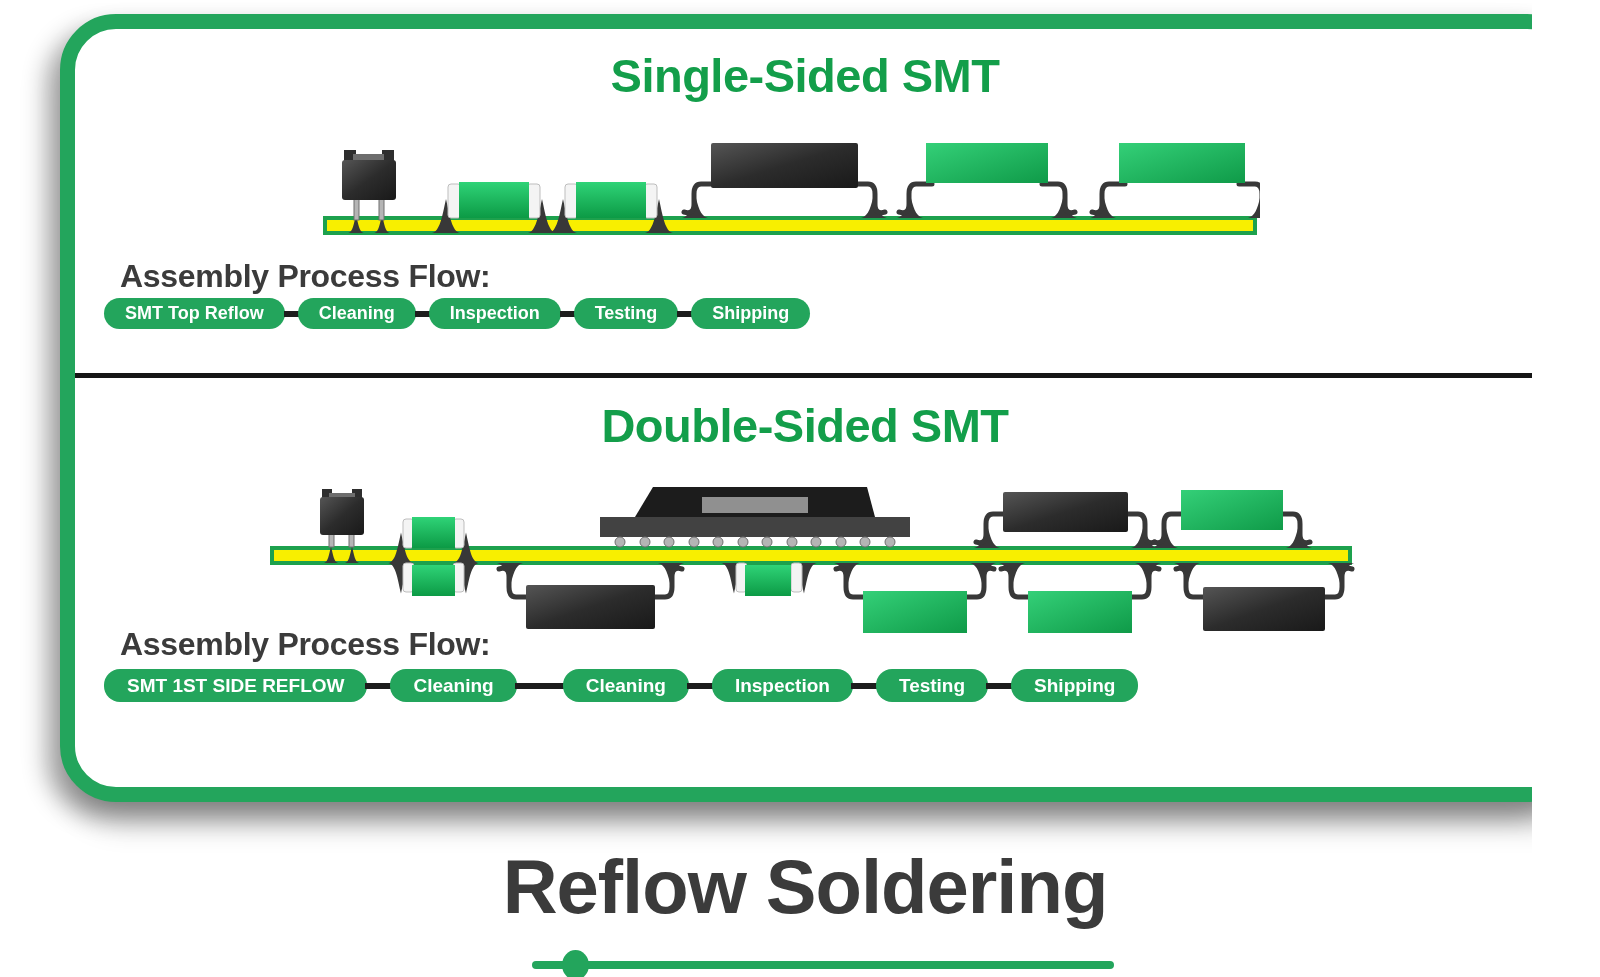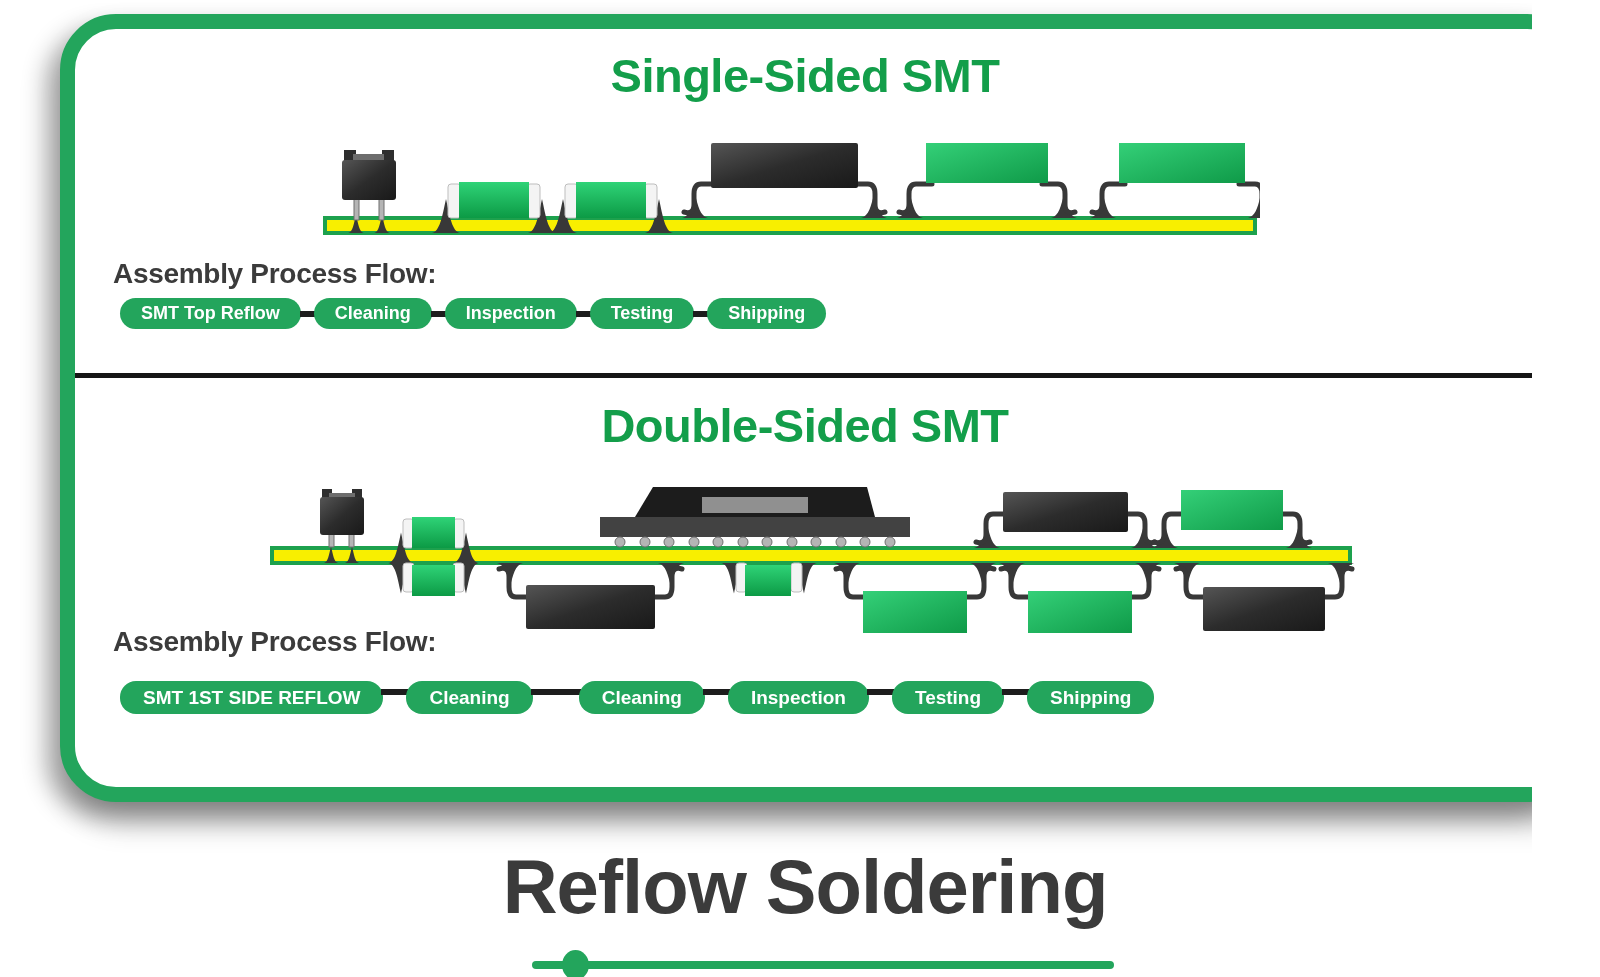--- a/index.html
+++ b/index.html
@@ -10,31 +10,31 @@
         background:#ffffff;border:15px solid #23a55c;border-radius:56px;
         box-shadow:-14px 14px 24px rgba(0,0,0,.32), 8px 20px 30px rgba(0,0,0,.28);}
 
   .sec-title{position:absolute;left:0;width:1610px;text-align:center;
              font-size:47px;font-weight:800;letter-spacing:-.5px;color:#139e4a;}
   .sec-title.t1{top:48px;}
   .sec-title.t2{top:398px;}
 
   .divider{position:absolute;left:75px;top:373px;width:1493px;height:5px;background:#151515;}
 
-  .flow-label{position:absolute;left:113px;font-size:28px;font-weight:700;color:#3b3b3b;letter-spacing:-.3px;}
+  .flow-label{position:absolute;left:120px;font-size:32px;font-weight:700;color:#3b3b3b;letter-spacing:-.3px;}
   .flow-label.f1{top:258px;}
   .flow-label.f2{top:626px;}
 
-  .pill-row{position:absolute;left:120px;display:flex;align-items:center;}
+  .pill-row{position:absolute;left:104px;display:flex;align-items:center;}
   .pill-row.r1{top:298px;}
   .pill-row.r2{top:669px;}
   .pill{background:#23a55c;color:#ffffff;border-radius:16px;white-space:nowrap;
         display:flex;align-items:center;justify-content:center;}
   .r1 .pill{height:31px;padding:0 21px;font-size:18px;font-weight:600;}
-  .r2 .pill{height:33px;padding:0 23px;font-size:19px;font-weight:600;margin-top:12px;}
+  .r2 .pill{height:33px;padding:0 23px;font-size:19px;font-weight:600;}
   .connector{height:6px;background:#1d1d1d;align-self:center;flex:none;}
   .r1 .connector{width:15px;margin:0 -1px;}
   .r2 .connector{width:27px;margin:0 -2px;}
 
   .pcb-svg{position:absolute;}
   .pcb-svg.b1{left:320px;top:138px;}
   .pcb-svg.b2{left:265px;top:455px;}
 
   .lw{fill:none;stroke:#383838;stroke-width:5;stroke-linecap:round;}
   .lm{fill:#383838;}

